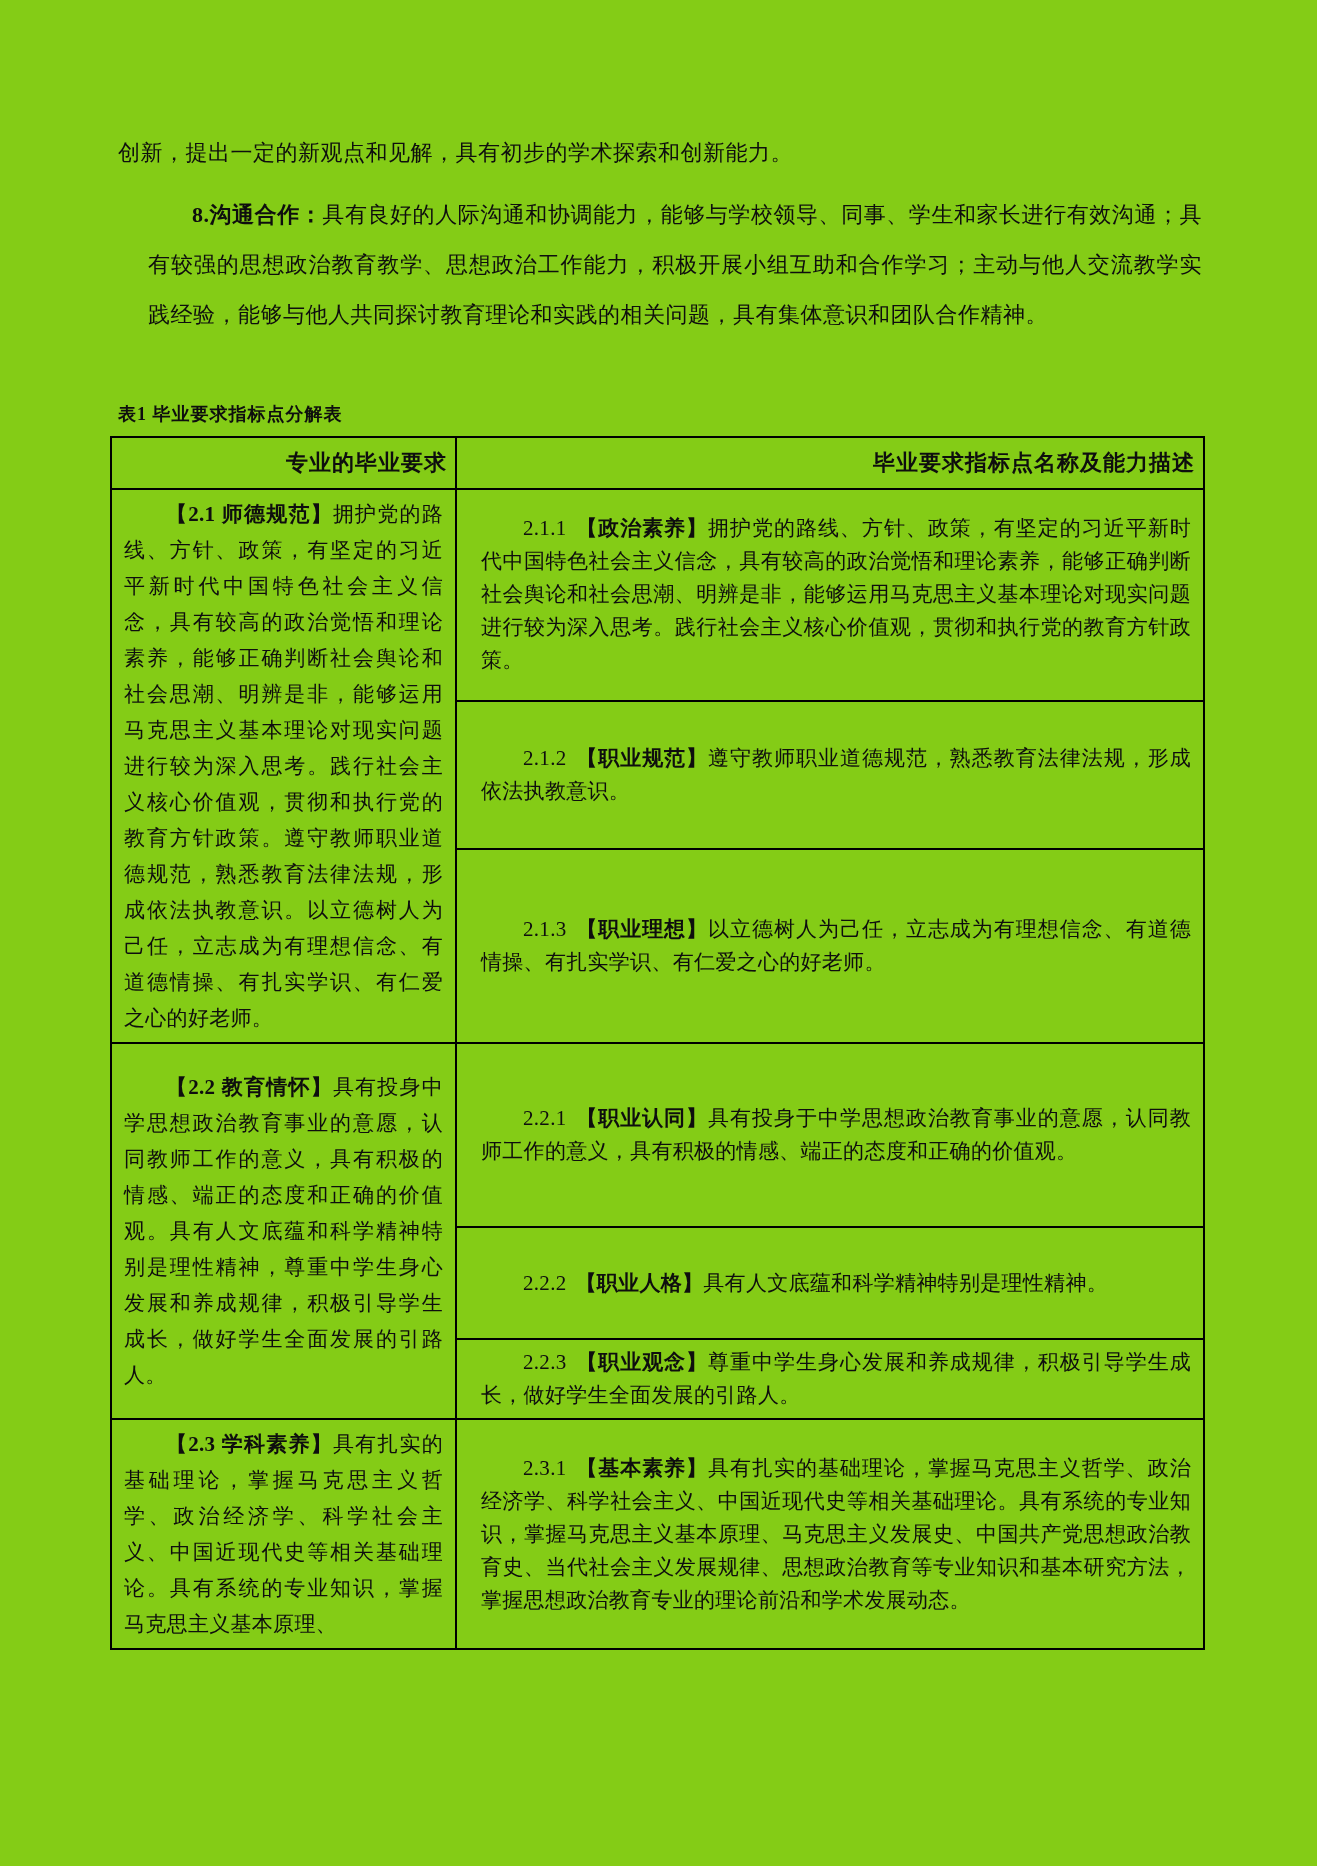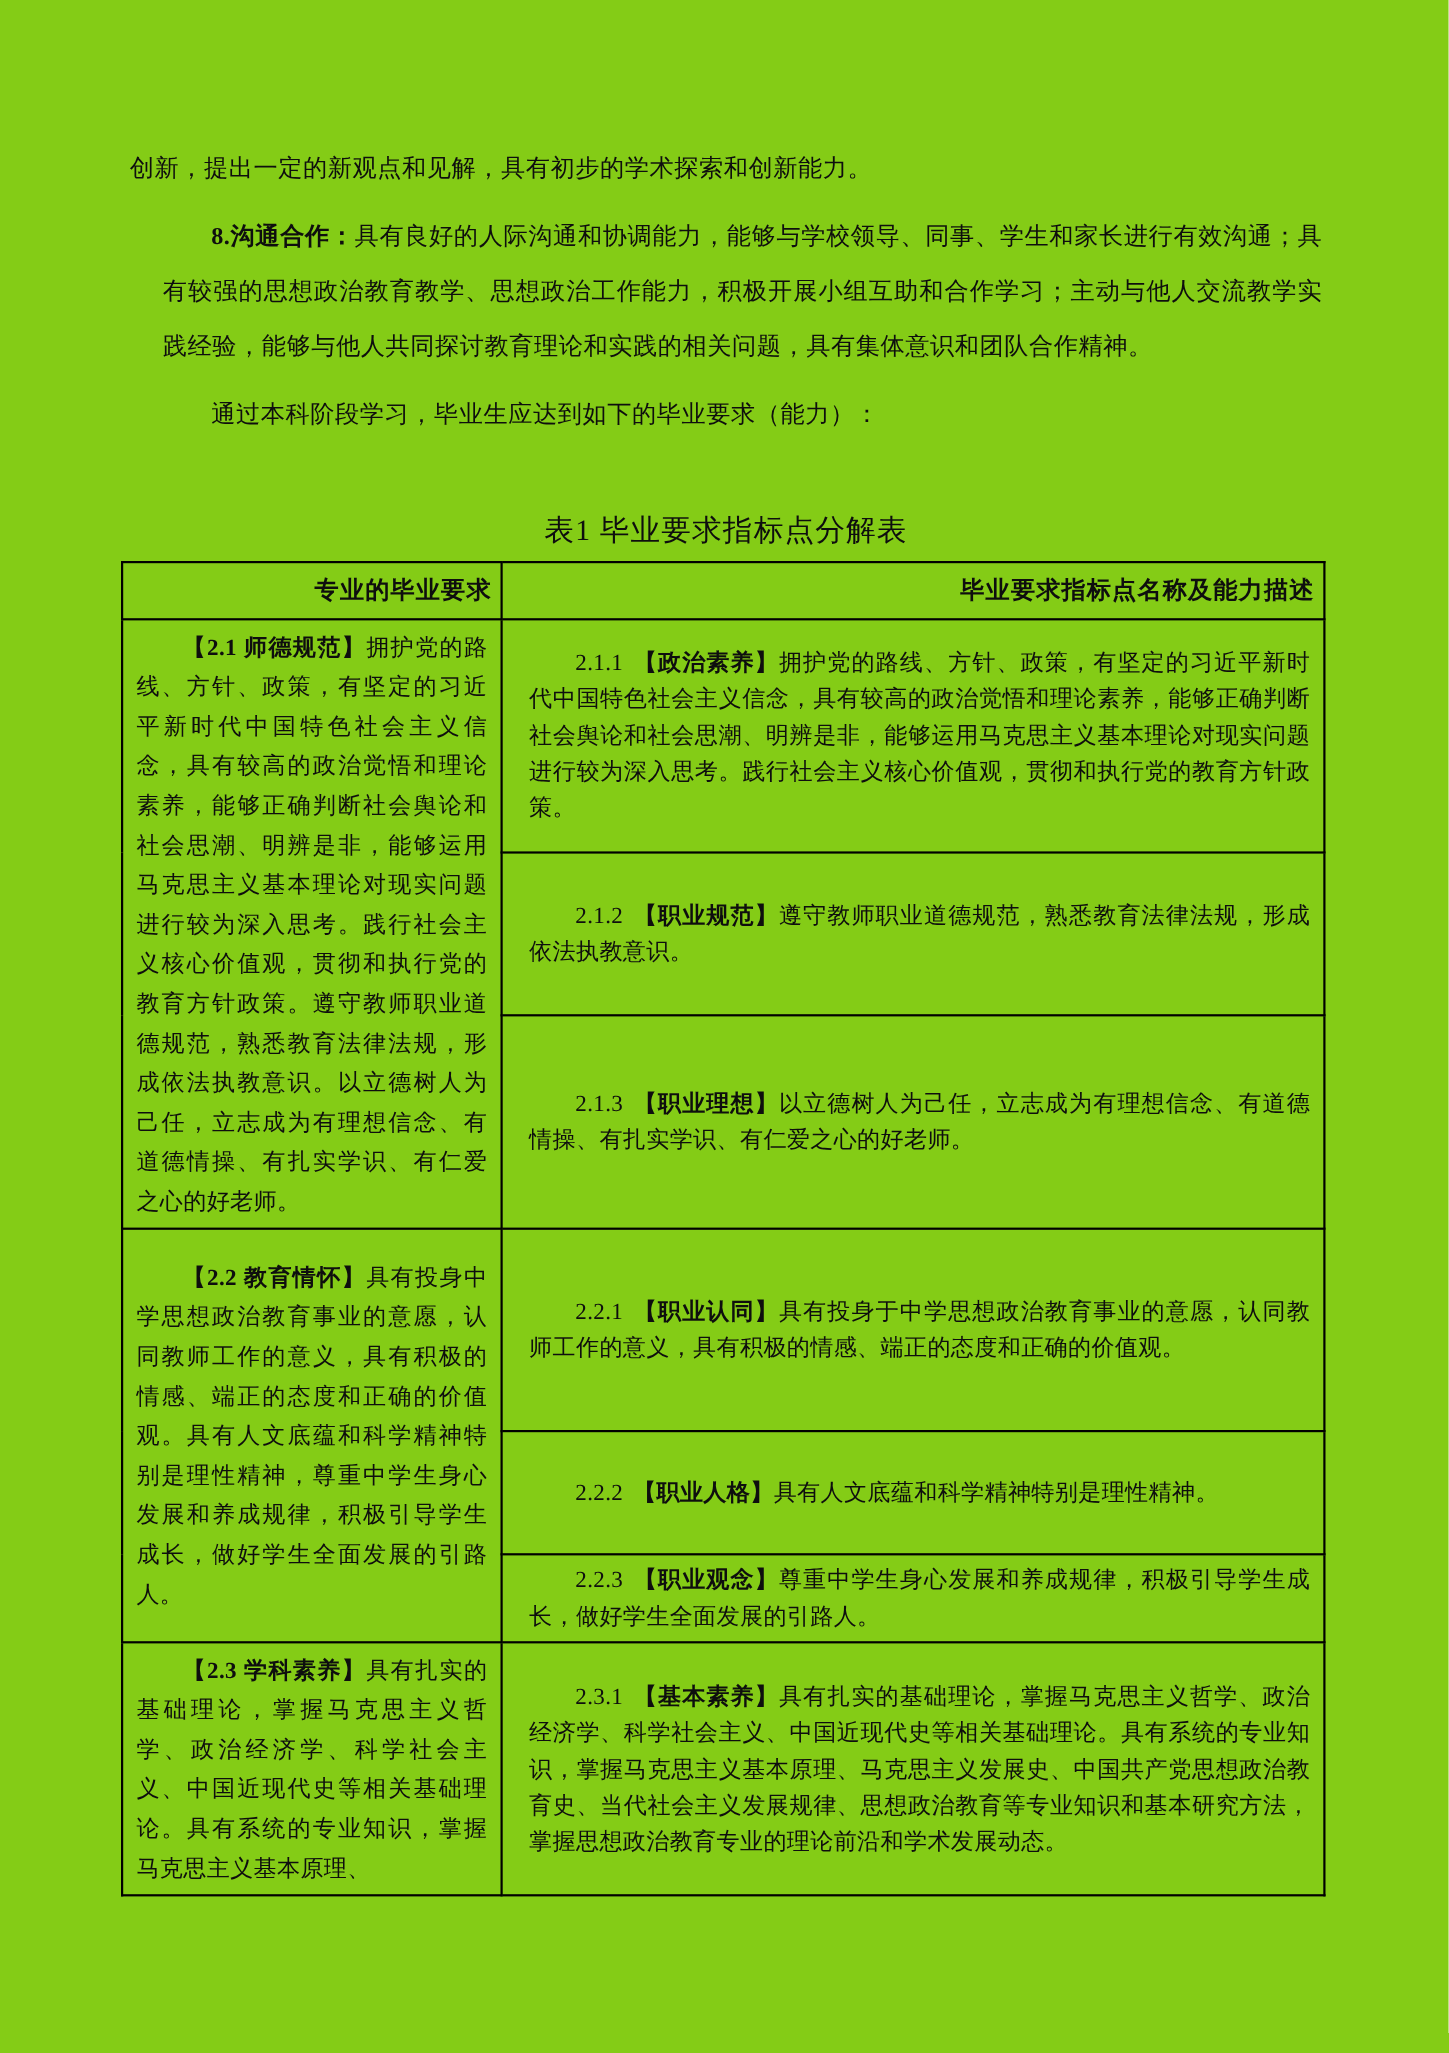--- a/index.html
+++ b/index.html
@@ -20,23 +20,23 @@
     font-size: 22px;
     line-height: 50px;
     text-align: justify;
     letter-spacing: 0.5px;
   }
   .para.indent { text-indent: 2em; margin-left: 30px; }
   .para + .para { margin-top: 12px; }
   .lead { font-weight: bold; }
 
   .table-title {
-    text-align: center;
-    font-size: 27px;
-    font-weight: normal;
+    text-align: left;
+    font-size: 18px;
+    font-weight: bold;
     margin-top: 62px;
     margin-bottom: 10px;
     letter-spacing: 1px;
   }
 
   table.req-table {
     border-collapse: collapse;
     width: 1095px;
     margin-left: -8px;
     table-layout: fixed;
@@ -84,23 +84,20 @@
   <div class="content">
 
     <p class="para">
       <span>创新，提出一定的新观点和见解，具有初步的学术探索和创新能力。</span>
     </p>
 
     <p class="para indent">
       <span class="lead">8.沟通合作：</span><span>具有良好的人际沟通和协调能力，能够与学校领导、同事、学生和家长进行有效沟通；具有较强的思想政治教育教学、思想政治工作能力，积极开展小组互助和合作学习；主动与他人交流教学实践经验，能够与他人共同探讨教育理论和实践的相关问题，具有集体意识和团队合作精神。</span>
     </p>
 
-    <p class="para indent">
-      <span>通过本科阶段学习，毕业生应达到如下的毕业要求（能力）：</span>
-    </p>
 
     <h3 class="table-title">表1 毕业要求指标点分解表</h3>
 
     <table class="req-table">
       <colgroup>
         <col style="width:345px">
         <col>
       </colgroup>
       <thead>
         <tr>

